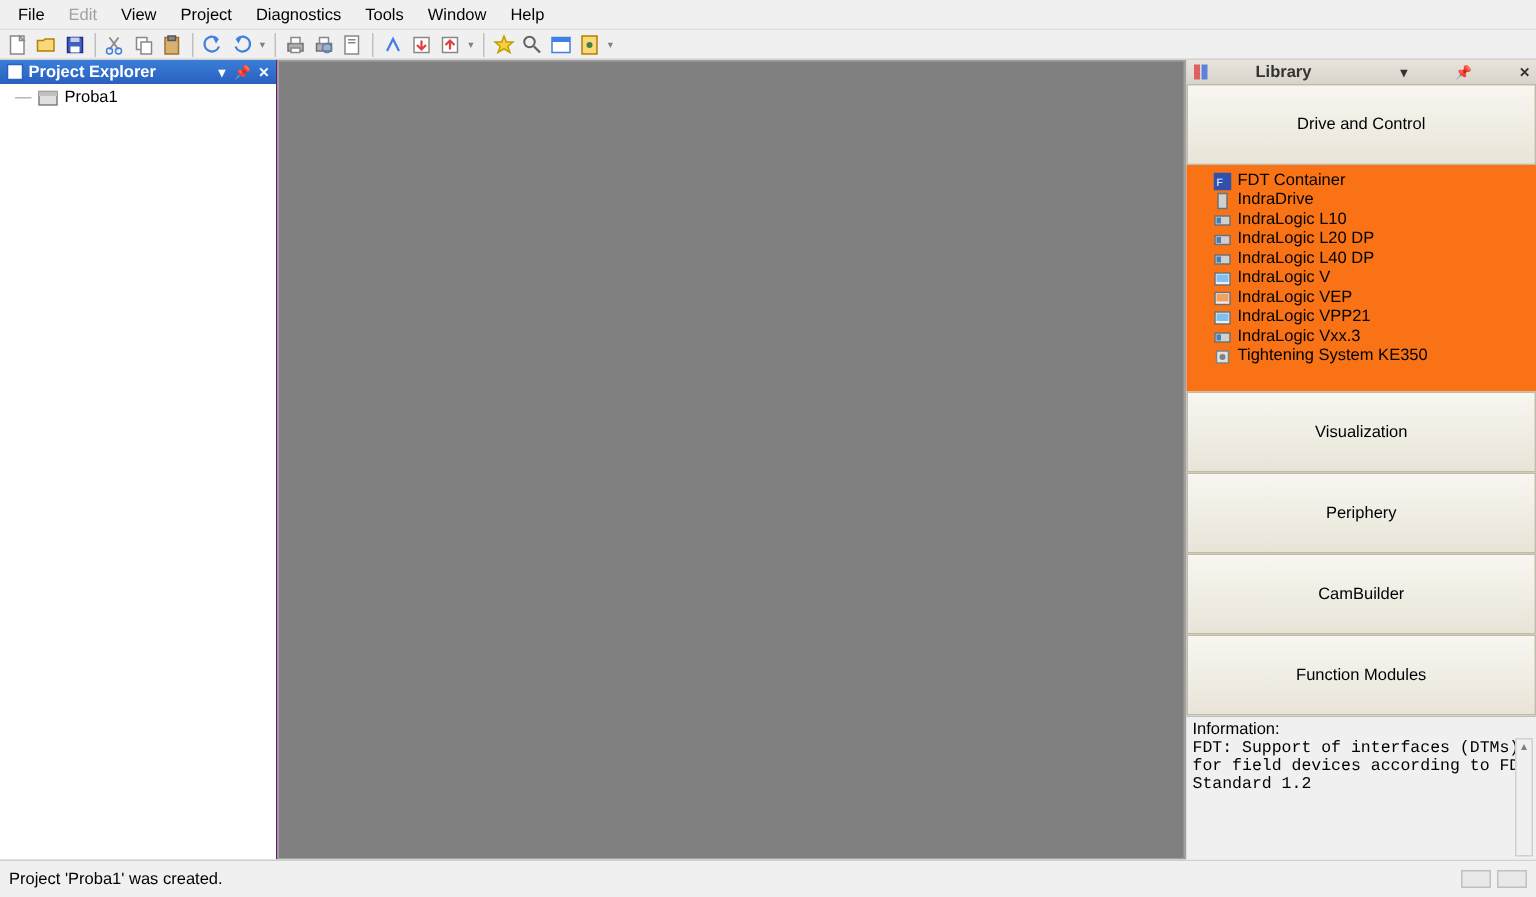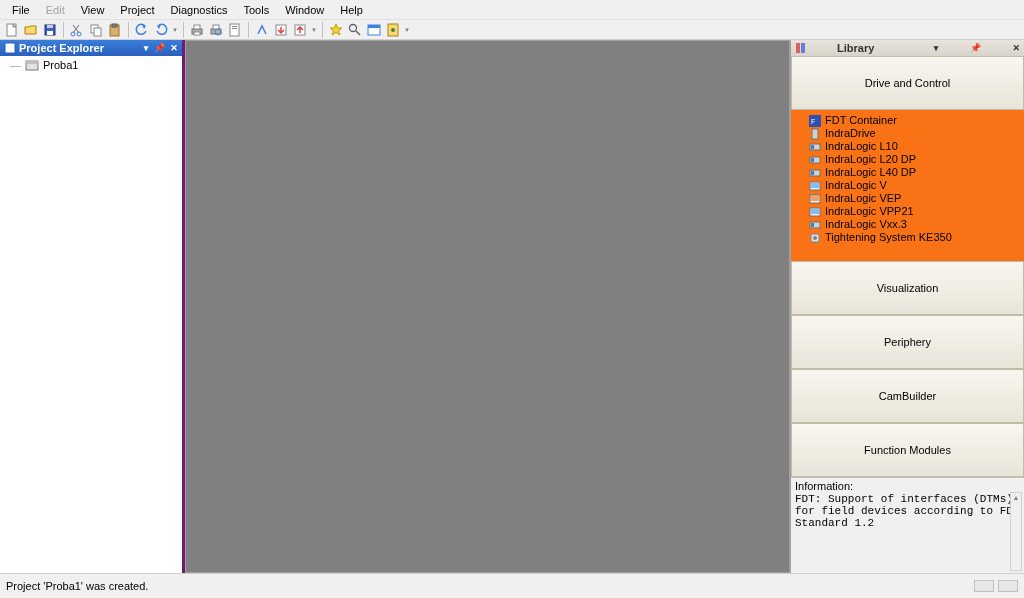--- a/index.html
+++ b/index.html
@@ -62,21 +62,21 @@
 .workspace {
   flex: 1;
   display: flex;
   min-height: 0;
 }
 .panel-left {
   width: 185px;
   display: flex;
   flex-direction: column;
   background: #fff;
-  border-right: 3px solid #701a75;
+  border-right: 1px solid #701a75;
 }
 .panel-header {
   display: flex;
   align-items: center;
   color: #fff;
   font-weight: bold;
   font-size: 11px;
   padding: 1px 2px 1px 4px;
   height: 16px;
 }

